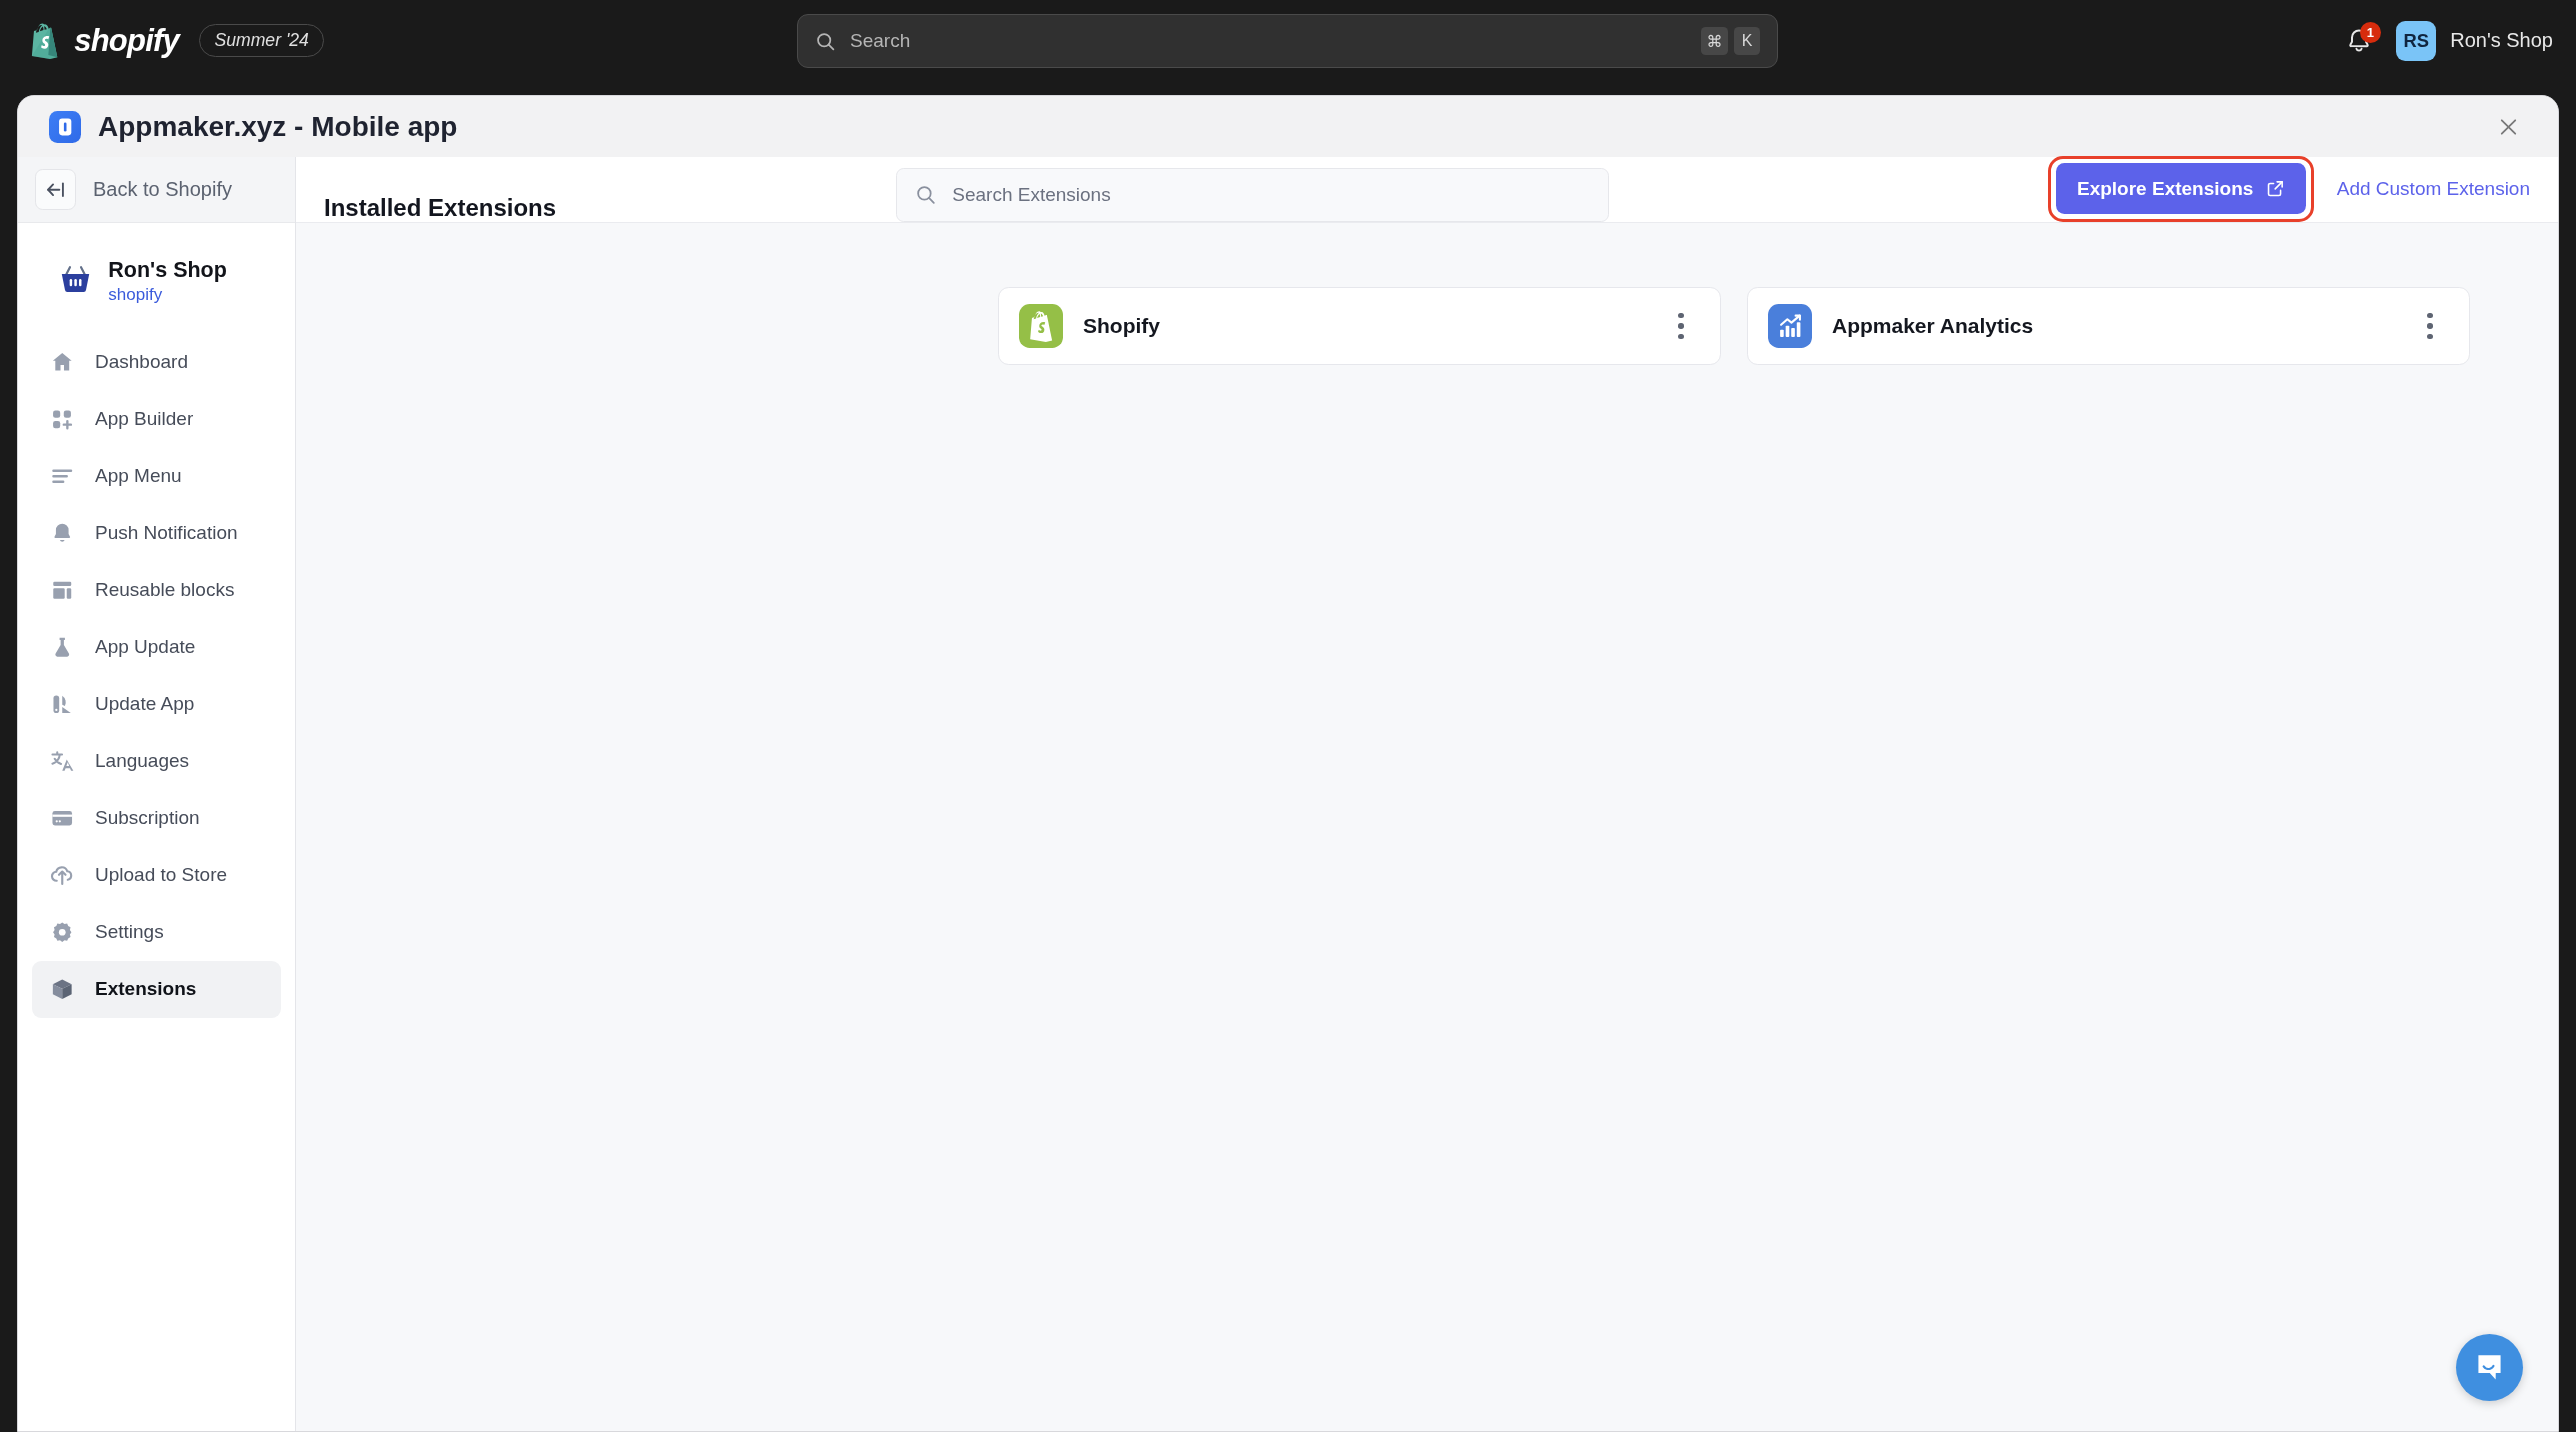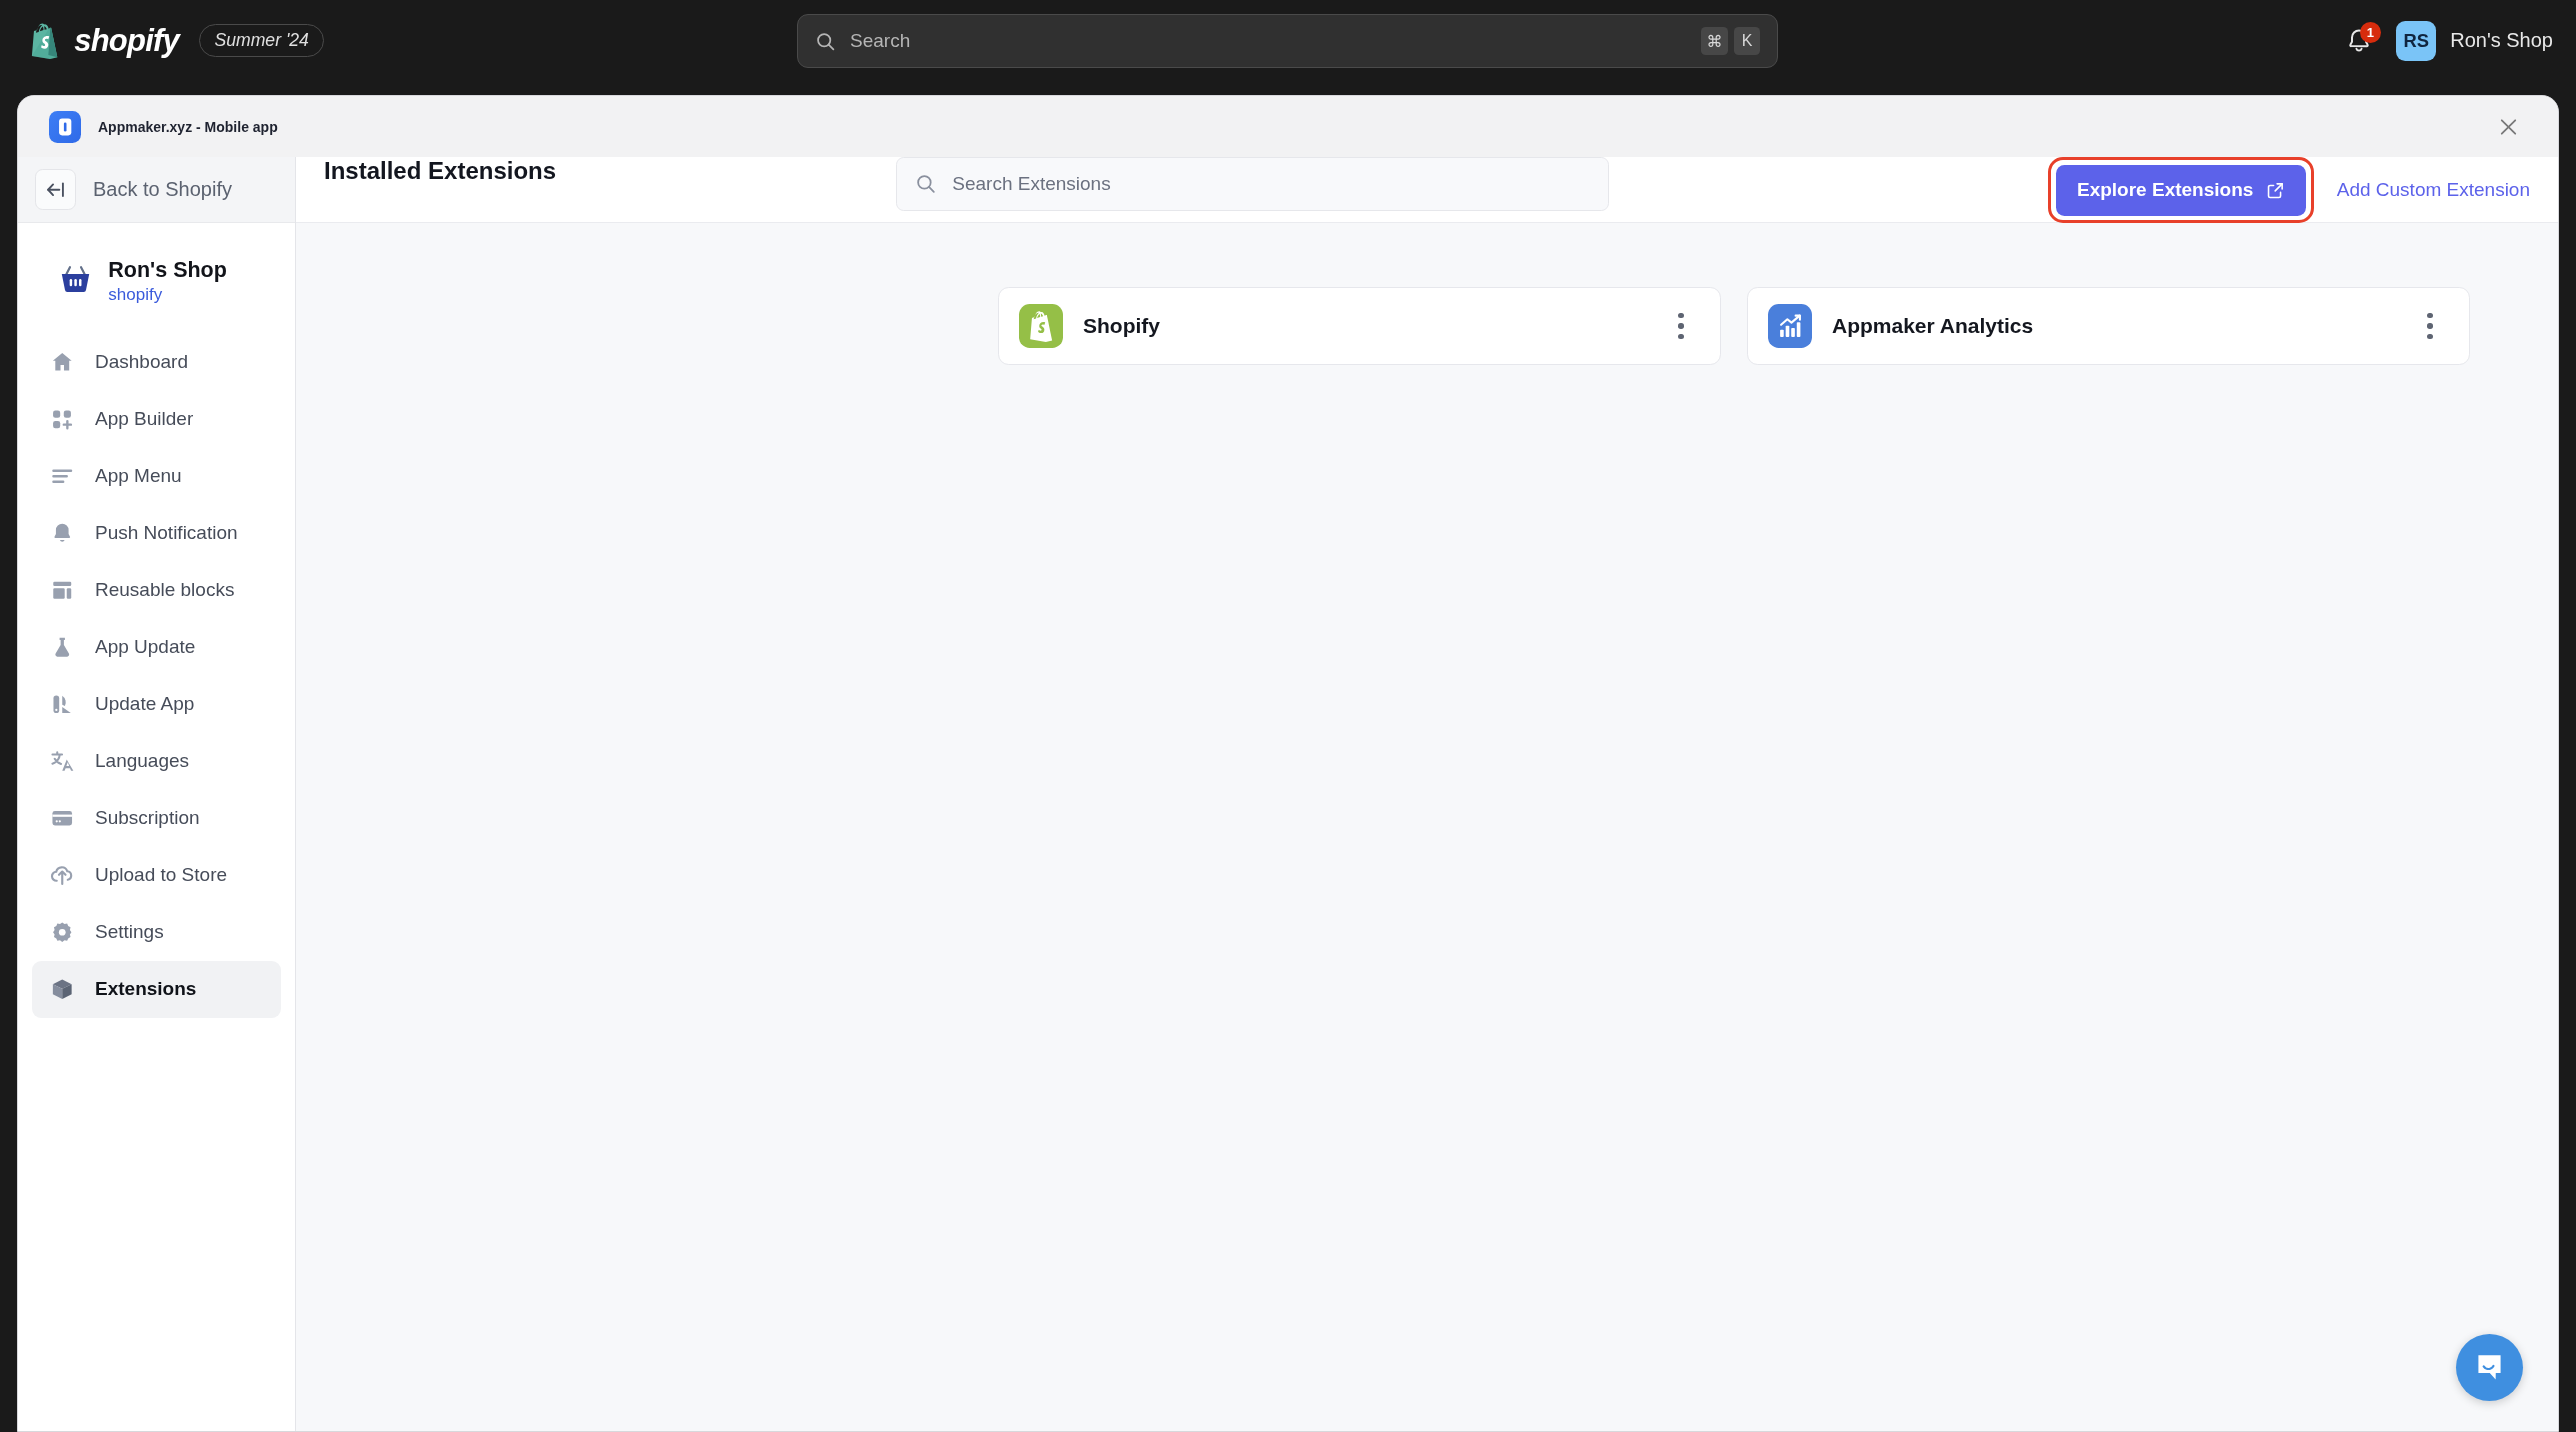--- a/index.html
+++ b/index.html
@@ -72,21 +72,21 @@
   .modal-head {
     height: 61px; background: #f2f2f3;
     display: flex; align-items: center; padding: 0 0 0 31px;
     position: relative;
   }
   .app-icon {
     width: 32px; height: 32px; border-radius: 8.4px;
     background: linear-gradient(135deg,#3d7ef5 0%, #2f6ae8 100%);
     display:flex; align-items:center; justify-content:center; margin-right: 17px;
   }
-  .modal-title { font-size: 14px; font-weight: 700; color: #1f2330; }
+  .modal-title { font-size: 28px; font-weight: 700; color: #1f2330; }
   .modal-close {
     position: absolute; right: 34px; top: 50%; transform: translateY(-50%);
     width: 31px; height: 31px; display:flex; align-items:center; justify-content:center;
     cursor: pointer;
   }
 
   .modal-body { display: flex; height: 1275px; background: #ffffff; }
 
   
   .sidebar {
@@ -119,21 +119,21 @@
   .nav-item .nav-label { font-size: 19px; color: #464c59; white-space: nowrap; }
   .nav-item.active { background: #f1f2f4; }
   .nav-item.active .nav-label { color: #101319; font-weight: 600; }
   .nav-ico { width: 26px; height: 26px; flex: 0 0 26px; display:flex; align-items:center; justify-content:center; }
 
   
   .content { flex: 1; background: #f7f8fa; display: flex; flex-direction: column; position: relative; }
   .content-head {
     height: 66px; background: #ffffff;
     border-bottom: 0.8px solid #eaebef;
-    display: flex; align-items: flex-start; padding: 0 28px 0 28px; gap: 31px;
+    display: flex; align-items: flex-end; padding: 0 28px 0 28px; gap: 31px;
   }
   .page-title { font-size: 24px; font-weight: 600; color: #13161f; white-space: nowrap; }
   .head-spacer-a { width: 278px; }
   .ext-search {
     width: 713px; height: 54px; background: #f8f9fb;
     border: 0.8px solid #e6e7eb; border-radius: 7.7px;
     display: flex; align-items: center; gap: 15.3px; padding: 0 18.4px;
   }
   .ext-search .ph { color: #6b7180; font-size: 19px; }
   .head-right { margin-left: auto; display: flex; align-items: center; gap: 23px; }

